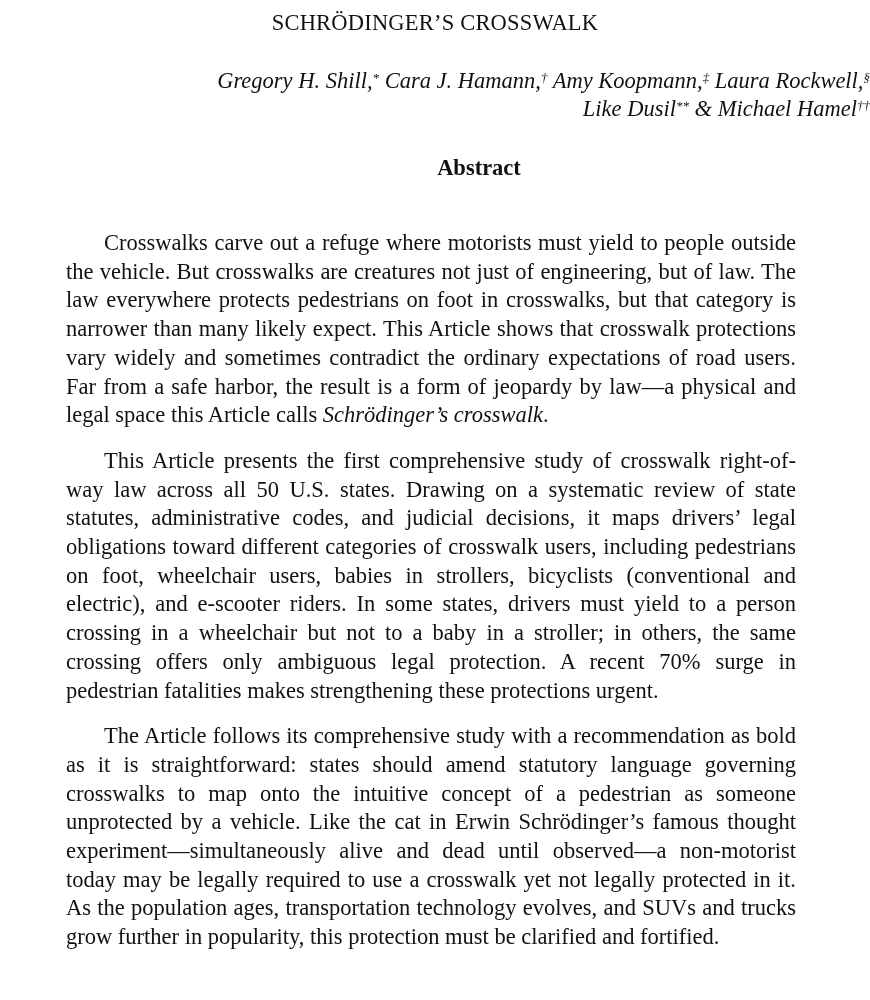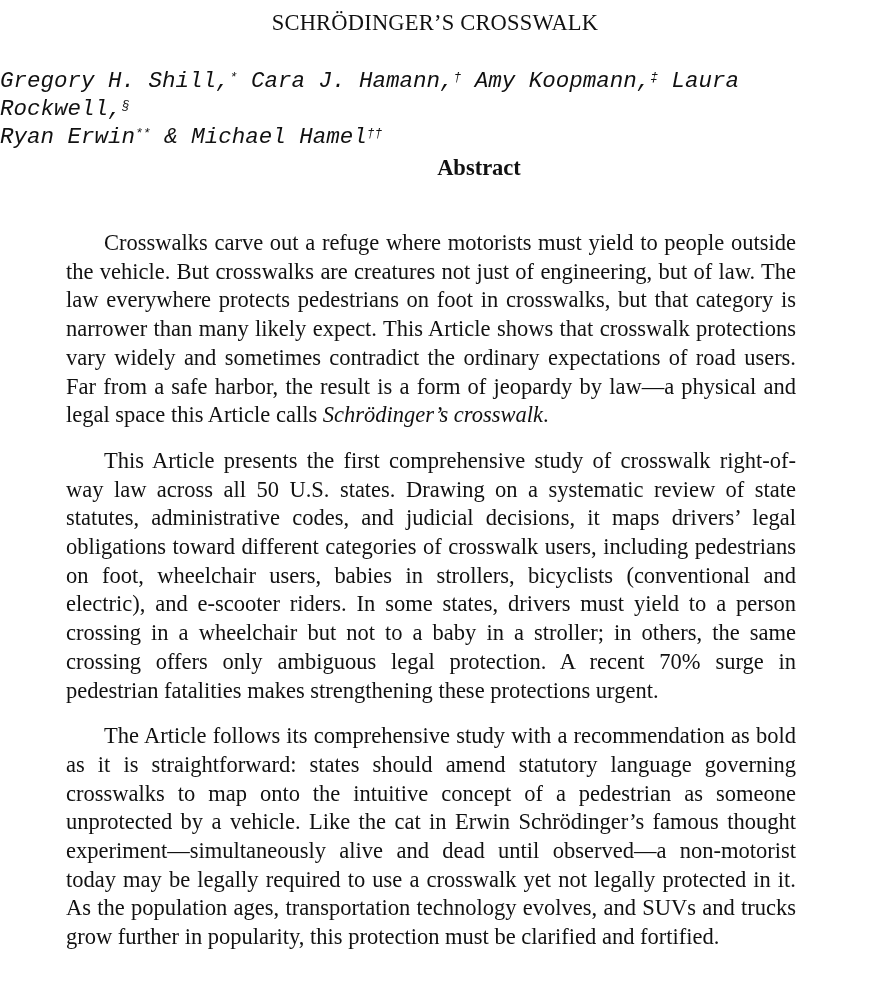--- a/index.html
+++ b/index.html
@@ -1,37 +1,37 @@
 <!DOCTYPE html>
 <html><head>
   <meta charset="utf-8">
   <style>
     html, body { margin: 0; padding: 0; background: #ffffff; }
     body { width: 870px; height: 1000px; overflow: hidden; color: #111; font-family: "Liberation Serif", "DejaVu Serif", serif; }
     .page { position: relative; width: 870px; height: 827px; }
     .title { position: absolute; top: 10px; left: 0; width: 870px; text-align: center; font-size: 22.5px; letter-spacing: 0.2px; }
-    .authors { position: absolute; top: 67px; left: 0; width: 870px; text-align: left; font-style: italic; font-size: 22.5px; line-height: 28px; font-family: Liberation Mono, monospace; }
+    .authors { position: absolute; top: 67px; left: 0; width: 870px; text-align: right; font-style: italic; font-size: 22.5px; line-height: 28px; }
     .authors sup { font-size: 13px; vertical-align: top; position: relative; top: -3px; }
     .abstract-heading { position: absolute; top: 155px; left: 0; width: 870px; text-align: center; font-weight: bold; font-size: 22.5px; margin-left: 44px; }
     .body { position: absolute; top: 212px; left: 49px; width: 764px; font-size: 22.5px; line-height: 28.7px; text-align: justify; }
     .body p { margin: 17px; text-indent: 38px; }
     .body em { font-style: italic; }
   </style>
 </head>
 <body>
 
 <div class="page">
   <div class="title">SCHRÖDINGER’S CROSSWALK</div>
 
   <div class="authors">
     <span><span>Gregory H. Shill,</span><sup>*</sup></span>
     <span><span>Cara J. Hamann,</span><sup>†</sup></span>
     <span><span>Amy Koopmann,</span><sup>‡</sup></span>
     <span><span>Laura Rockwell,</span><sup>§</sup></span><br>
-    <span><span>Ryan Erwin</span><sup>**</sup></span>
+    <span><span>Like Dusil</span><sup>**</sup></span>
     <span><span>&amp; Michael Hamel</span><sup>††</sup></span>
   </div>
 
   <div class="abstract-heading">Abstract</div>
 
   <div class="body">
     <p><span>Crosswalks carve out a refuge where motorists must yield to people outside the vehicle. But crosswalks are creatures not just of engineering, but of law. The law everywhere protects pedestrians on foot in crosswalks, but that category is narrower than many likely expect. This Article shows that crosswalk protections vary widely and sometimes contradict the ordinary expectations of road users. Far from a safe harbor, the result is a form of jeopardy by law—a physical and legal space this Article calls </span><em>Schrödinger’s crosswalk</em><span>.</span></p>
     <p>This Article presents the first comprehensive study of crosswalk right-of-way law across all 50 U.S. states. Drawing on a systematic review of state statutes, administrative codes, and judicial decisions, it maps drivers’ legal obligations toward different categories of crosswalk users, including pedestrians on foot, wheelchair users, babies in strollers, bicyclists (conventional and electric), and e-scooter riders. In some states, drivers must yield to a person crossing in a wheelchair but not to a baby in a stroller; in others, the same crossing offers only ambiguous legal protection. A recent 70% surge in pedestrian fatalities makes strengthening these protections urgent.</p>
     <p>The Article follows its comprehensive study with a recommendation as bold as it is straightforward: states should amend statutory language governing crosswalks to map onto the intuitive concept of a pedestrian as someone unprotected by a vehicle. Like the cat in Erwin Schrödinger’s famous thought experiment—simultaneously alive and dead until observed—a non-motorist today may be legally required to use a crosswalk yet not legally protected in it. As the population ages, transportation technology evolves, and SUVs and trucks grow further in popularity, this protection must be clarified and fortified.</p>
   </div>

